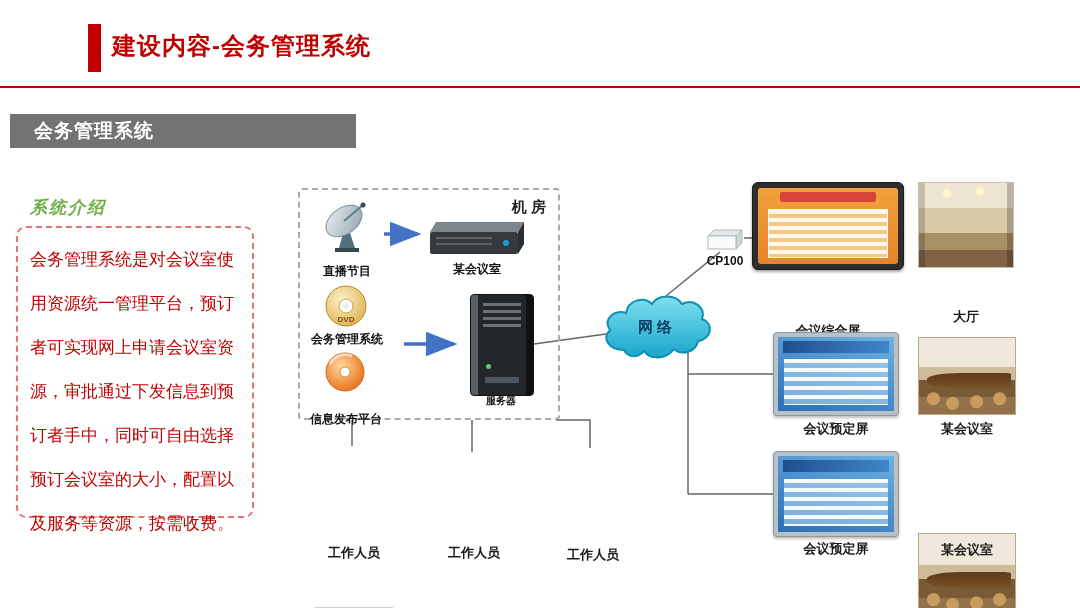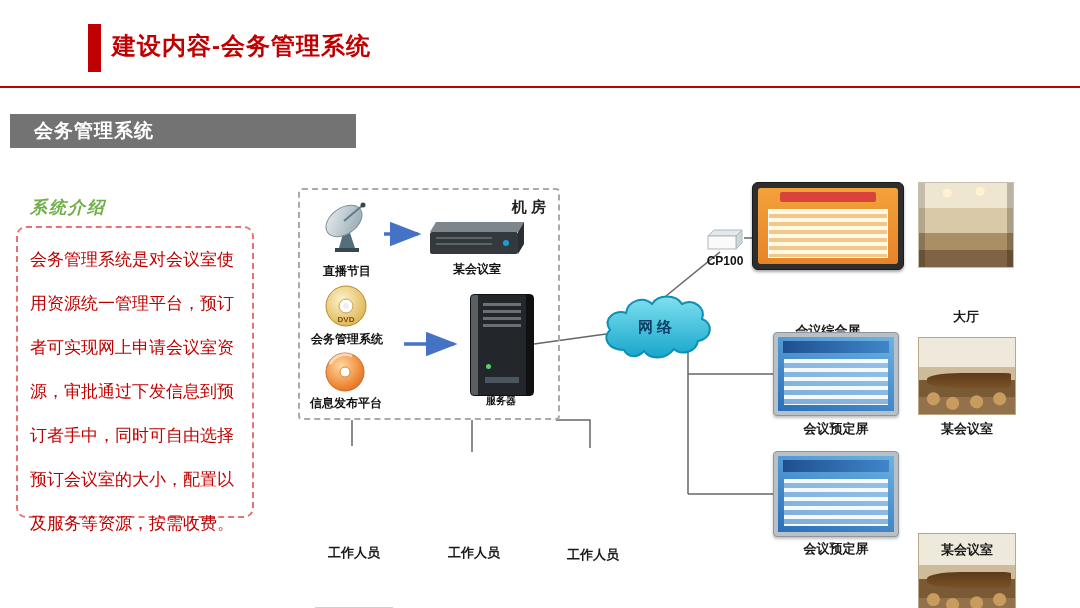--- a/index.html
+++ b/index.html
@@ -143,21 +143,21 @@
         <radialGradient id="cdG" cx="0.4" cy="0.35" r="0.85">
       <stop offset="0" stop-color="#ffd9a0"></stop>
           <stop offset="0.6" stop-color="#ef8a3a"></stop>
           <stop offset="1" stop-color="#d9591c"></stop>
         </radialGradient>
       </defs>
     <circle cx="23" cy="22" r="19" fill="url(#cdG)" stroke="#c66a22"></circle>
     <path d="M8 14 A17 17 0 0 1 30 6" stroke="#fff" stroke-width="3" fill="none" opacity="0.55"></path>
     <circle cx="23" cy="22" r="5" fill="#fff" stroke="#d88b3a"></circle>
   </svg>
-  <div class="abs nlbl" style="left:300px;top:396px;width:92px;">信息发布平台</div>
+  <div class="abs nlbl" style="left:300px;top:412px;width:92px;">信息发布平台</div>
 
   <div class="abs server" style="left:470px;top:294px;width:62px;height:100px;">
     <div class="vents"></div>
     <div class="led"></div>
     <div class="drive"></div>
   </div>
   <div class="abs nlbl" style="left:462px;top:394px;width:78px;font-size:10px;">服务器</div>
 
   <svg class="abs" style="left:594px;top:286px;" width="120" height="84" viewBox="0 0 120 84">
     <defs>

